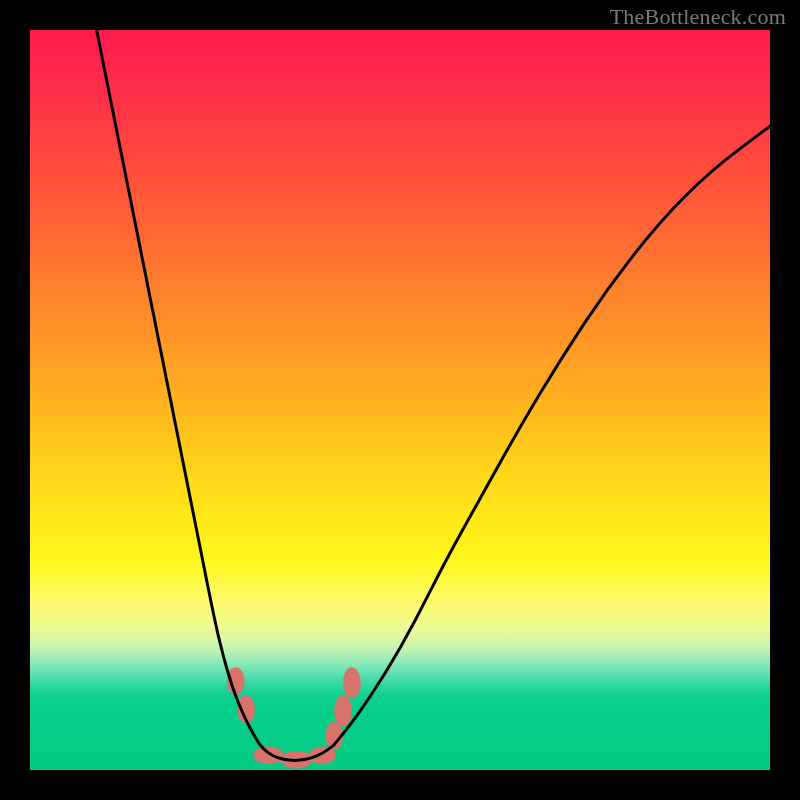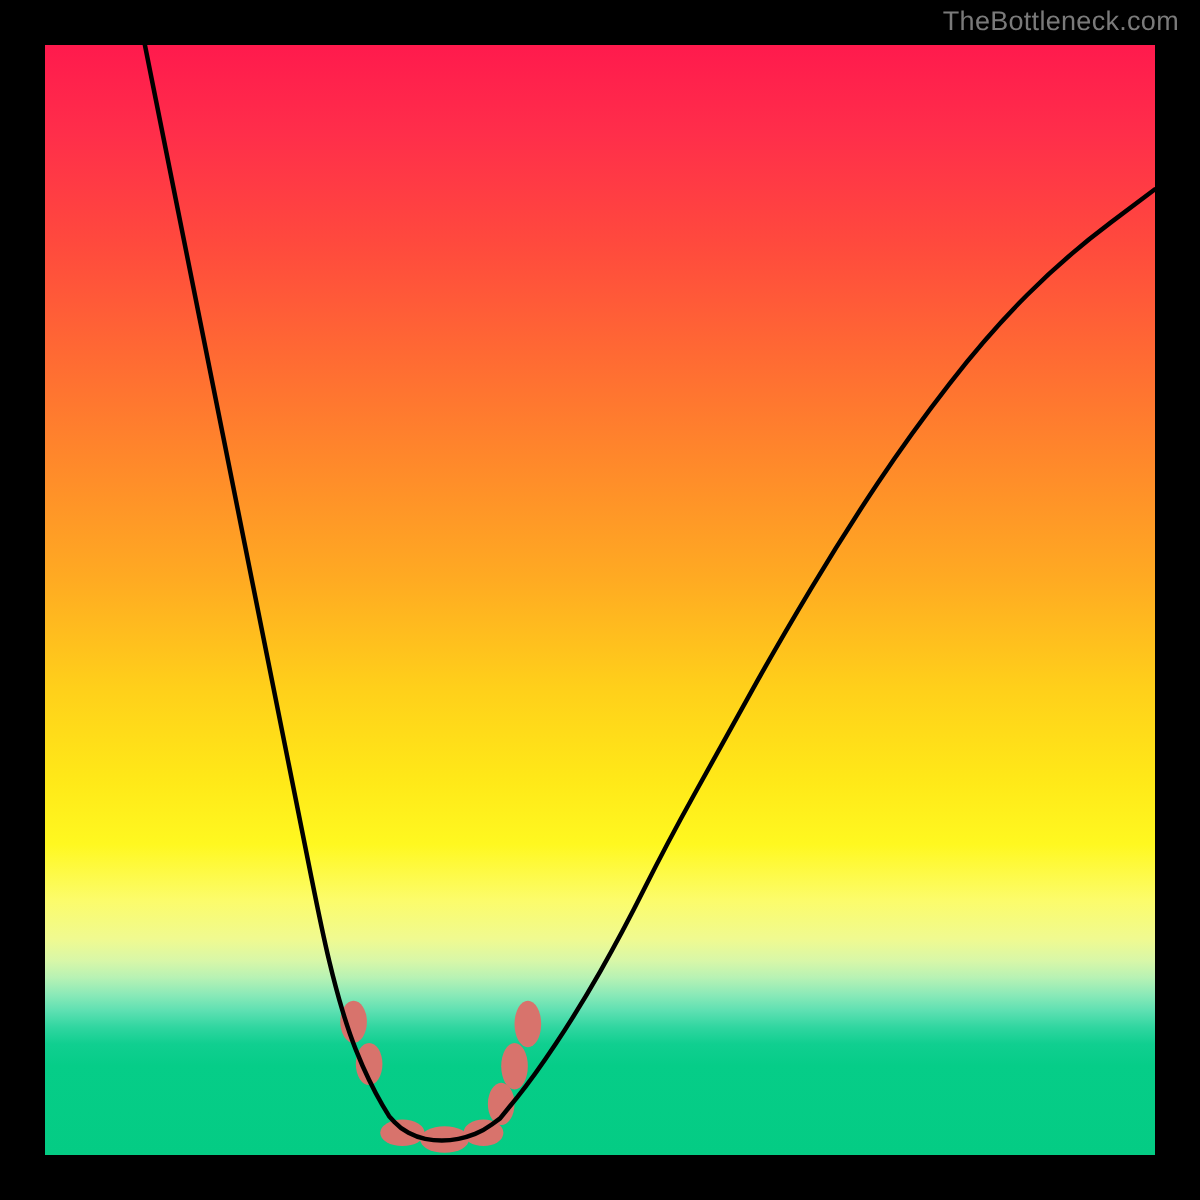--- a/index.html
+++ b/index.html
@@ -54,22 +54,22 @@
     );
   }
   .svg-layer {
     position: absolute;
     inset: 0;
   }
   .watermark {
     position: absolute;
     top: 4px;
     right: 14px;
-    font-family: Liberation Sans, sans-serif;
-    font-size: 18px;
+    font-family: Liberation Serif, serif;
+    font-size: 22px;
     color: #7a7a7a;
     letter-spacing: 0.2px;
     user-select: none;
   }
 </style>
 </head>
 <body>
 
 <div class="frame">
   <div class="watermark">TheBottleneck.com</div>

